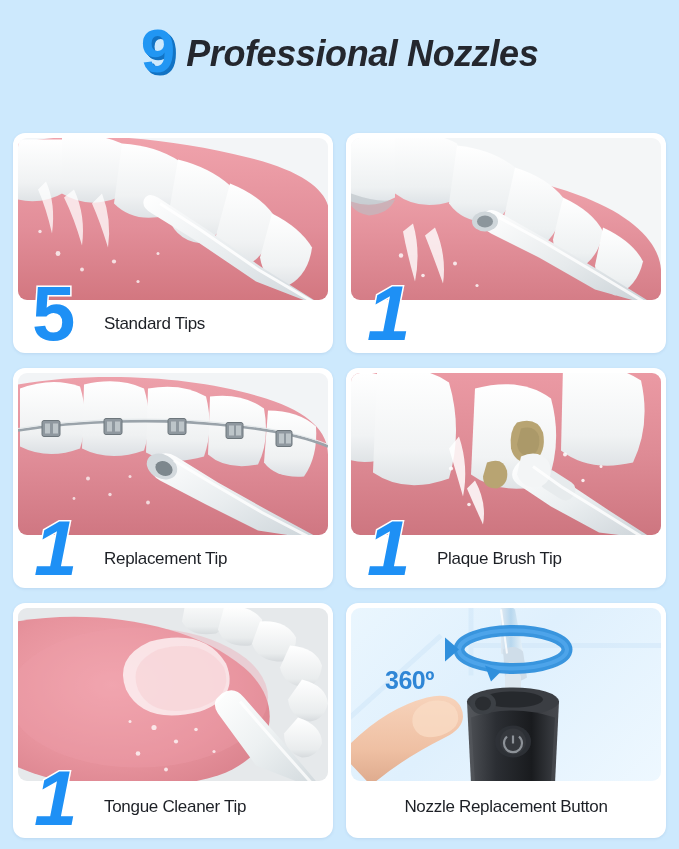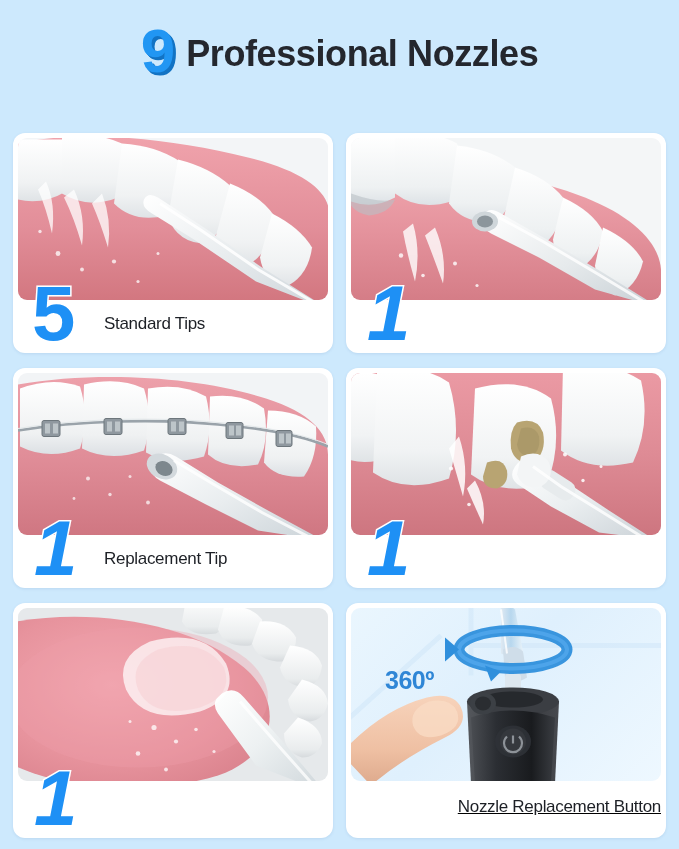--- a/index.html
+++ b/index.html
@@ -20,21 +20,21 @@
   .title-row{display:flex;align-items:baseline;justify-content:center;gap:12px;}
   .big-num{
     font-size:62px;font-weight:bold;line-height:1;
     color:#2196f3;
     text-shadow:2px 2px 0 #1273c4, 3px 3px 0 #1273c4;
     position:relative;top:6px;
     letter-spacing:-1px;
   }
   .title-main{
     font-size:36px;font-weight:bold;color:#24272e;
-    letter-spacing:-0.4px;line-height:1;
+    letter-spacing:-0.4px;line-height:1;font-style:italic;
   }
   .subtitle{
     font-size:26px;color:#2b2f36;margin-top:8px;letter-spacing:-0.3px;
   }
 
   
   .grid{
     position:absolute;left:13px;top:133px;
     width:653px;
     display:grid;
@@ -57,21 +57,21 @@
     border-radius:9px;
     overflow:hidden;
     flex:1 1 auto;
   }
   .label-bar{
     height:48px;flex:0 0 48px;
     display:flex;align-items:center;
     background:#fff;
     position:relative;
   }
-  .label-bar.center{justify-content:flex-end;text-decoration:underline;}
+  .label-bar.center{justify-content:center;}
   .label-text{
     font-size:17px;color:#1d2026;letter-spacing:-0.3px;white-space:nowrap;
   }
   .label-bar .label-text.indent{margin-left:86px;}
   .card.tall .label-bar{height:52px;flex:0 0 52px;}
 
   
   .badge{
     position:absolute;
     left:16px;bottom:2px;
@@ -330,20 +330,21 @@
           <g>
             <path d="M300 167 L258 140 L216 112 L186 92 q-14 -8 -22 4 q-8 12 6 20 L200 136 L248 162 L288 167 Z" fill="url(#noz4)"></path>
             <rect x="196" y="96" width="38" height="20" rx="9" fill="#e7ebed" transform="rotate(33 196 96)"></rect>
             <path d="M170 86 q18 -8 28 6 q6 16 -8 24 q-18 4 -24 -12 Z" fill="#f3f5f6"></path>
             <path d="M292 167 L252 142 L210 116 L182 96" stroke="#ffffff" stroke-opacity=".8" stroke-width="3" fill="none"></path>
           </g>
         </svg>
       </div>
       <div class="label-bar">
         <span class="badge">1</span>
+        <span class="label-text indent">Plaque Brush Tip</span>
       </div>
     </div>
 
     <div class="card tall">
       <div class="photo">
         <svg class="ill" viewBox="0 0 310 178" preserveAspectRatio="xMidYMid slice">
           <defs>
             <radialGradient id="tng" cx=".42" cy=".4" r=".8">
               <stop offset="0" stop-color="#f3a9b2"></stop>
                 <stop offset=".55" stop-color="#e7939d"></stop>
@@ -388,20 +389,21 @@
             <circle cx="120" cy="148" r="2.3"></circle>
               <circle cx="178" cy="124" r="1.8"></circle>
             <circle cx="148" cy="164" r="1.9"></circle>
               <circle cx="196" cy="146" r="1.6"></circle>
             <circle cx="112" cy="116" r="1.5"></circle>
           </g>
         </svg>
       </div>
       <div class="label-bar">
         <span class="badge">1</span>
+        <span class="label-text indent">Tongue Cleaner Tip</span>
       </div>
     </div>
 
     <div class="card tall">
       <div class="photo device-bg">
         <span class="deg-label">360º</span>
         <svg class="ill" viewBox="0 0 310 178" preserveAspectRatio="xMidYMid slice">
           <defs>
             <linearGradient id="body" x1="0" y1="0" x2="1" y2="0">
               <stop offset="0" stop-color="#4a4d52"></stop>

